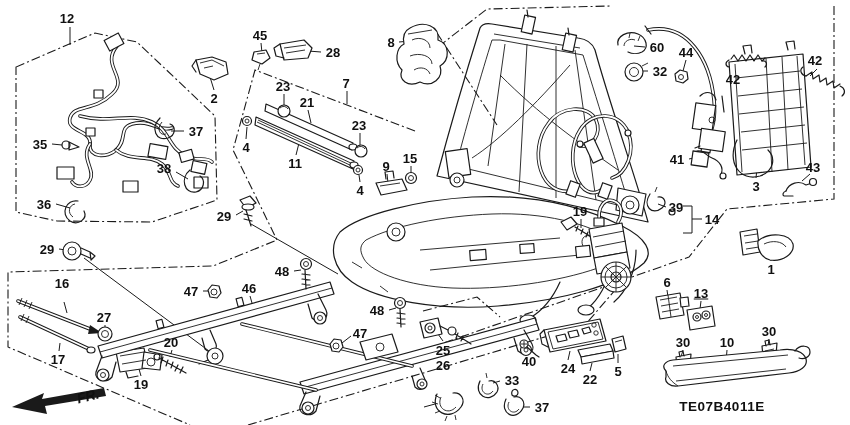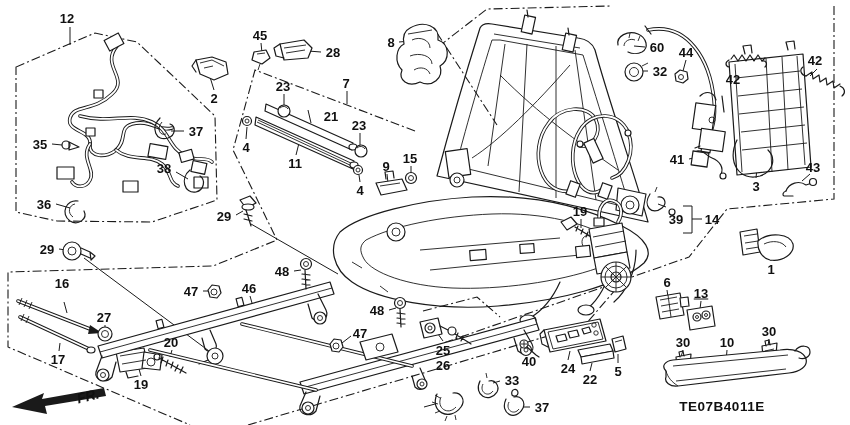--- a/index.html
+++ b/index.html
@@ -485,41 +485,41 @@
 </svg>
 
 <div id="callout-layer">
       <span class="callout" style="left: 67px; top: 18px;">12</span>
       <span class="callout" style="left: 214px; top: 98px;">2</span>
       <span class="callout" style="left: 260px; top: 35px;">45</span>
       <span class="callout" style="left: 333px; top: 52px;">28</span>
       <span class="callout" style="left: 391px; top: 42px;">8</span>
       <span class="callout" style="left: 346px; top: 83px;">7</span>
       <span class="callout" style="left: 283px; top: 86px;">23</span>
-      <span class="callout" style="left: 307px; top: 116px; margin-left: 24px;">21</span>
+      <span class="callout" style="left: 307px; top: 102px;">21</span>
       <span class="callout" style="left: 359px; top: 125px;">23</span>
       <span class="callout" style="left: 246px; top: 147px;">4</span>
       <span class="callout" style="left: 295px; top: 163px;">11</span>
       <span class="callout" style="left: 360px; top: 190px;">4</span>
       <span class="callout" style="left: 386px; top: 166px;">9</span>
       <span class="callout" style="left: 410px; top: 158px;">15</span>
       <span class="callout" style="left: 40px; top: 144px;">35</span>
       <span class="callout" style="left: 196px; top: 131px;">37</span>
       <span class="callout" style="left: 164px; top: 168px;">38</span>
       <span class="callout" style="left: 44px; top: 204px;">36</span>
       <span class="callout" style="left: 657px; top: 47px;">60</span>
       <span class="callout" style="left: 660px; top: 71px;">32</span>
       <span class="callout" style="left: 686px; top: 52px;">44</span>
       <span class="callout" style="left: 733px; top: 79px;">42</span>
       <span class="callout" style="left: 815px; top: 60px;">42</span>
       <span class="callout" style="left: 677px; top: 159px;">41</span>
       <span class="callout" style="left: 756px; top: 186px;">3</span>
       <span class="callout" style="left: 813px; top: 167px;">43</span>
       <span class="callout" style="left: 580px; top: 211px;">19</span>
-      <span class="callout" style="left: 676px; top: 219px;">39</span>
+      <span class="callout" style="left: 676px; top: 207px;">39</span>
       <span class="callout" style="left: 712px; top: 219px;">14</span>
       <span class="callout" style="left: 771px; top: 269px;">1</span>
       <span class="callout" style="left: 47px; top: 249px;">29</span>
       <span class="callout" style="left: 224px; top: 216px;">29</span>
       <span class="callout" style="left: 62px; top: 283px;">16</span>
       <span class="callout" style="left: 104px; top: 317px;">27</span>
       <span class="callout" style="left: 58px; top: 359px;">17</span>
       <span class="callout" style="left: 141px; top: 384px;">19</span>
       <span class="callout" style="left: 171px; top: 342px;">20</span>
       <span class="callout" style="left: 191px; top: 291px;">47</span>

